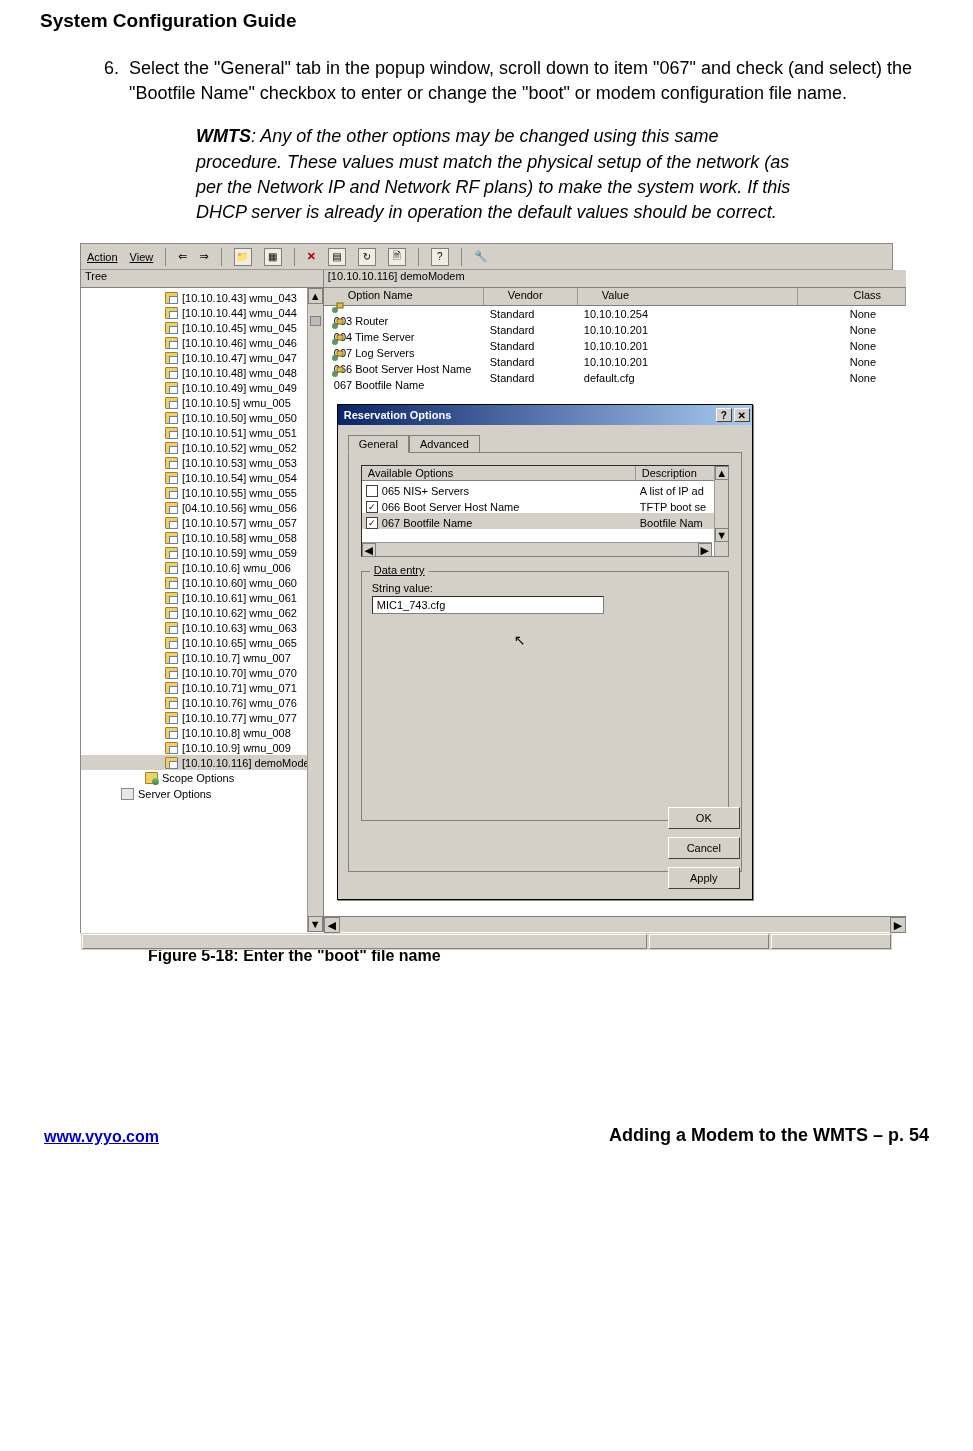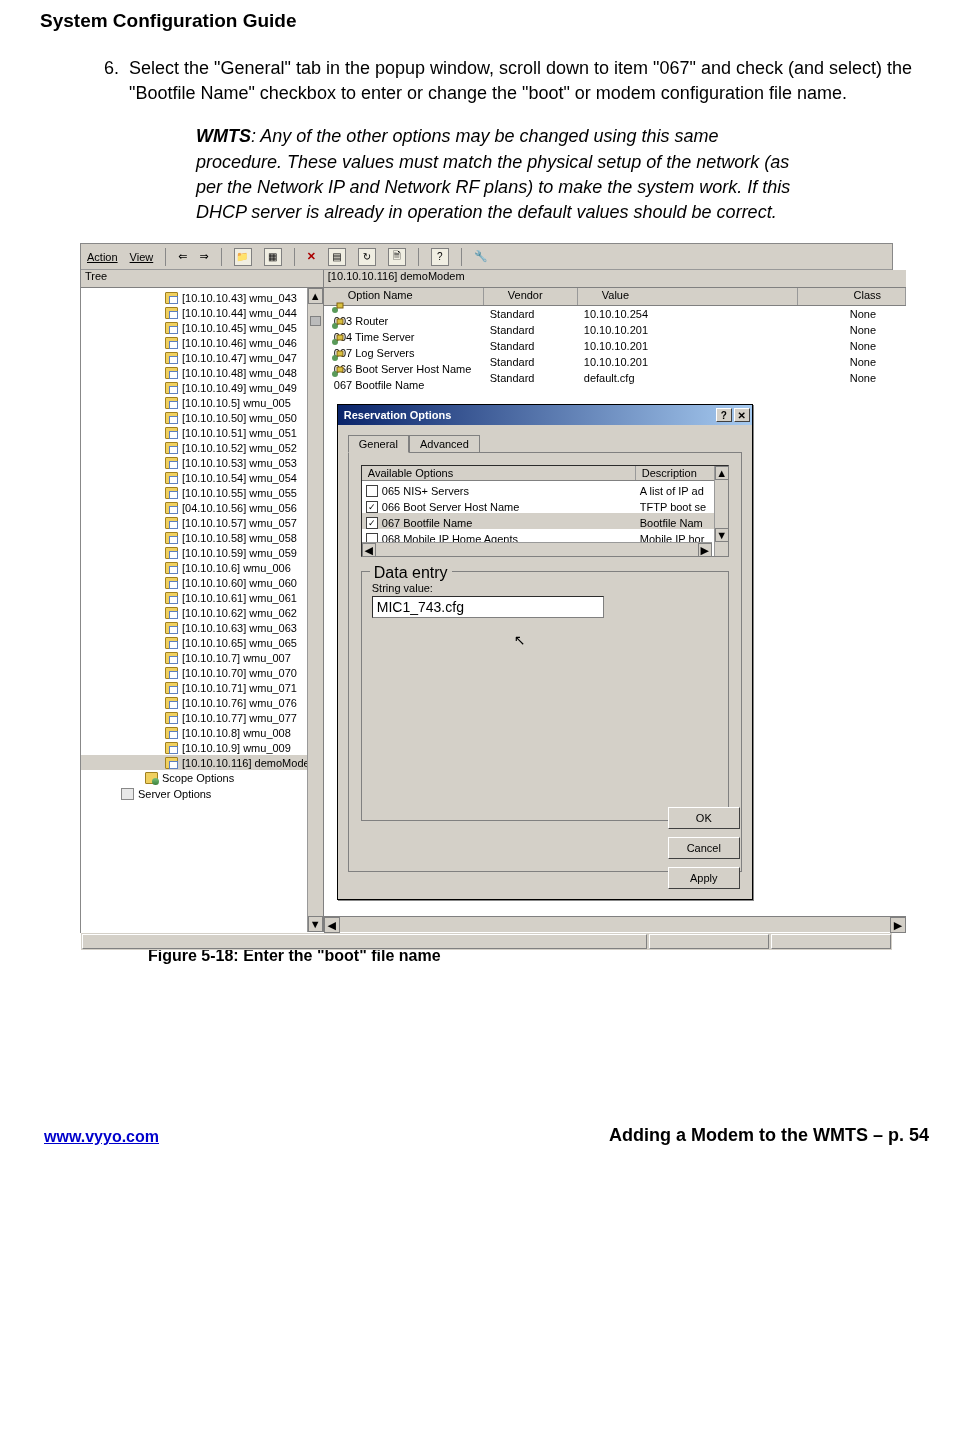--- a/index.html
+++ b/index.html
@@ -61,23 +61,23 @@
   .ob-row{ display:flex; align-items:flex-end; height:16px;}
   .ob-check{ width:12px; height:12px; border:1px solid #404040; background:#fff; margin:0 4px; display:inline-flex; align-items:center; justify-content:center; font-size:9px;}
   .ob-row.sel{ background:#d4d0c8;}
   .ob-label{flex:1; padding-right:4px;}
   .ob-desc-cell{ width:92px; padding:0 4px; white-space:nowrap; overflow:hidden;}
   .ob-scroll-h{ position:absolute; left:0; right:16px; bottom:0; height:14px; background:#d4d0c8; border-top:1px solid #999; display:flex; justify-content:space-between;}
   .ob-scroll-h .sbtn{width:14px; height:14px; background:#d4d0c8; border:1px solid #808080; display:flex; align-items:center; justify-content:center;}
   .ob-scroll-v{ position:absolute; right:0; top:0; bottom:0; width:14px; background:#d4d0c8; border-left:1px solid #999;}
   .ob-scroll-v .sbtn{width:14px; height:14px; background:#d4d0c8; border:1px solid #808080; position:absolute; left:0; display:flex; align-items:center; justify-content:center;}
   .fieldset{ border:1px solid #808080; margin-top:14px; padding:10px; position:relative; height:250px;}
-  .fieldset .legend{ position:absolute; top:-8px; left:8px; background:#d4d0c8; padding:0 4px; font-size:16px;}
+  .fieldset .legend{ position:absolute; top:-8px; left:8px; background:#d4d0c8; padding:0 4px; font-size:11px;text-decoration:underline;}
   .string-label{ font-size:11px; margin-bottom:2px;}
-  .string-input{ width:232px; border:1px inset #808080; background:#fff; padding:2px 4px; font-size:14px;}
+  .string-input{ width:232px; border:1px inset #808080; background:#fff; padding:2px 4px; font-size:11px;}
   .cursor-arrow{ position:absolute; left:152px; top:60px; font-size:14px;}
   .dlg-buttons{ position:absolute; right:12px; bottom:10px; display:flex; gap:8px;flex-direction:column;}
   .win-btn{ width:72px; height:22px; background:#d4d0c8; border:1px solid #fff; border-right-color:#404040; border-bottom-color:#404040; font-size:11px;}
   .main-scroll-h{ position:absolute; left:0; right:0; bottom:0; height:16px; background:#d4d0c8; border-top:1px solid #808080; display:flex; justify-content:space-between;}
   .main-scroll-h .sbtn{width:16px; height:16px; border:1px solid #808080; background:#d4d0c8; display:flex; align-items:center; justify-content:center;}
   .status-bar{ height:18px; background:#d4d0c8; border-top:1px solid #fff; display:flex;}
   .status-bar > div{ border:1px solid #808080; border-top-color:#fff; border-left-color:#fff; margin:1px; }
   .status-bar .sb1{flex:1;} .status-bar .sb2{width:120px;} .status-bar .sb3{width:120px;}
   .caption { margin:14px 0 0 108px; font-size:16px; font-weight:bold;}
   .footer{ display:flex; justify-content:space-between; align-items:flex-end; margin-top:160px; padding:0 4px;}
@@ -351,25 +351,20 @@
                     <div class="ob-row">
                       <span class="ob-check">✓</span>
                       <span class="ob-label">066 Boot Server Host Name</span>
                       <span class="ob-desc-cell">TFTP boot se</span>
                     </div>
                     <div class="ob-row sel">
                       <span class="ob-check">✓</span>
                       <span class="ob-label">067 Bootfile Name</span>
                       <span class="ob-desc-cell">Bootfile Nam</span>
                     </div>
-                    <div class="ob-row">
-                      <span class="ob-check"></span>
-                      <span class="ob-label">068 Mobile IP Home Agents</span>
-                      <span class="ob-desc-cell">Mobile IP hor</span>
-                    </div>
                   </div>
                 <div class="ob-scroll-v">
                   <div class="sbtn" style="top:0">▲</div>
                   <div class="sbtn" style="bottom:14px">▼</div>
                 </div>
                 <div class="ob-scroll-h">
                   <div class="sbtn">◀</div>
                   <div class="sbtn">▶</div>
                 </div>
               </div>

